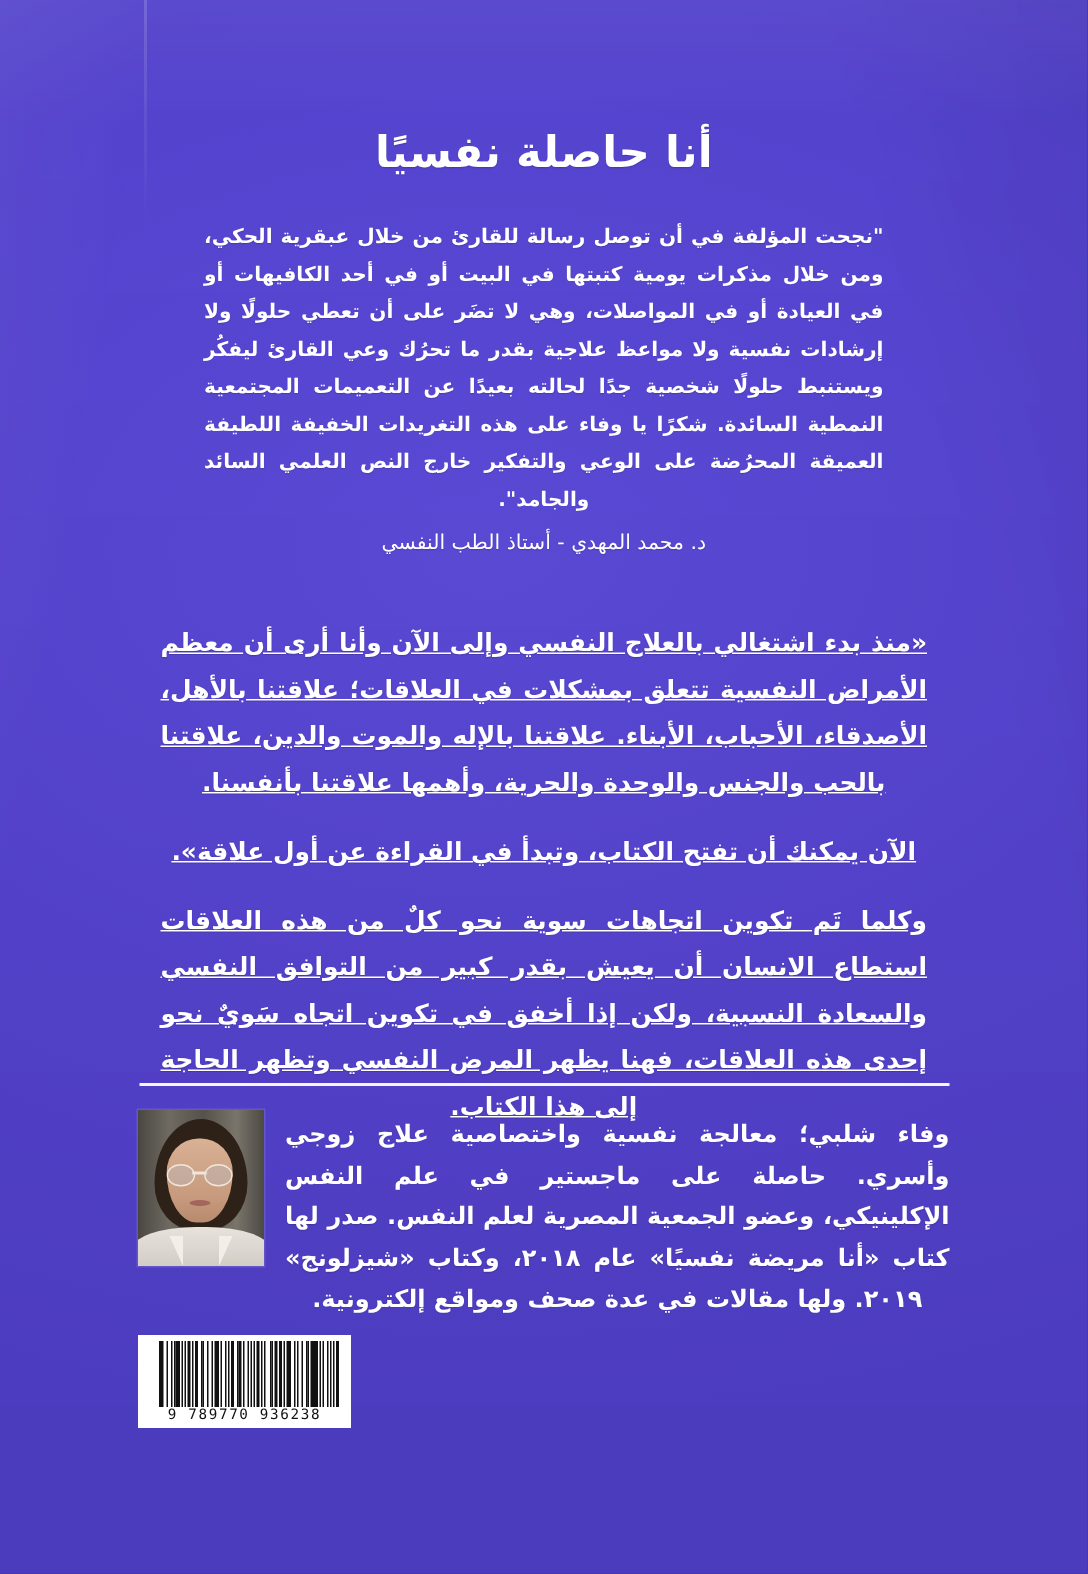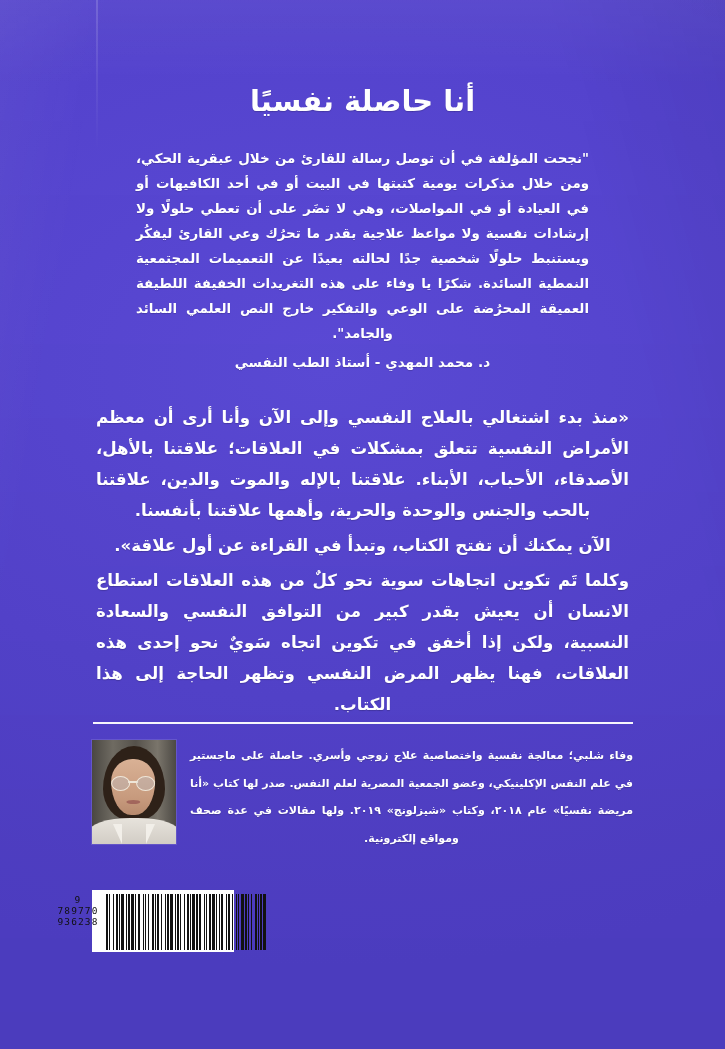--- a/index.html
+++ b/index.html
@@ -67,37 +67,37 @@
   }
   .quote-block p { margin: 0; }
 
   .quote-attrib {
     position: absolute;
     top: 354px;
     right: 136px;
     left: 136px;
     text-align: center;
     font-size: 13.6px;
-    font-weight: 700;
+    font-weight: 400;
     text-shadow: 0 .5px .8px rgba(0,0,0,.16);
   }
 
   .body-block {
     position: absolute;
     top: 398px;
     right: 92px;
     left: 92px;
     font-size: 16.6px;
     font-weight: 700;
     line-height: 31px;
     text-align: justify;
     text-align-last: center;
     text-shadow: 0 .6px 1px rgba(0,0,0,.18);
   }
-  .body-block p { margin: 4px; }
+  .body-block p { margin: 15px; text-decoration: underline; }
   .body-block p + p { text-indent: 0; }
 
   .rule {
     position: absolute;
     top: 722px;
     right: 92px;
     width: 540px;
     height: 2px;
     background: #ffffff;
     opacity: .95;
@@ -108,21 +108,21 @@
     top: 740px;
     right: 92px;
     left: 92px;
     display: flex;
     flex-direction: row;
     align-items: flex-start;
     gap: 14px;
   }
   .bio-text {
     flex: 1 1 auto;
-    font-size: 11px;
+    font-size: 16px;
     font-weight: 700;
     line-height: 27.5px;
     text-align: justify;
     text-align-last: center;
     text-shadow: 0 .6px 1px rgba(0,0,0,.18);
     padding-top: 2px;
   }
   .bio-text p { margin: 0; }
 
   
@@ -215,22 +215,21 @@
   .barcode-box {
     position: absolute;
     left: 92px;
     top: 890px;
     width: 142px;
     height: 62px;
     background: #ffffff;
     padding: 4px 6px 2px 6px;
     box-sizing: border-box;
     display: flex;
-    flex-direction: row;
-    justify-content: center;
+    flex-direction: column;
   }
   .barcode-bars {
     flex: 1 1 auto;
     display: flex;
     align-items: stretch;
     gap: 0;
     direction: ltr;
     padding-left: 8px;
   }
   .barcode-bars i {

